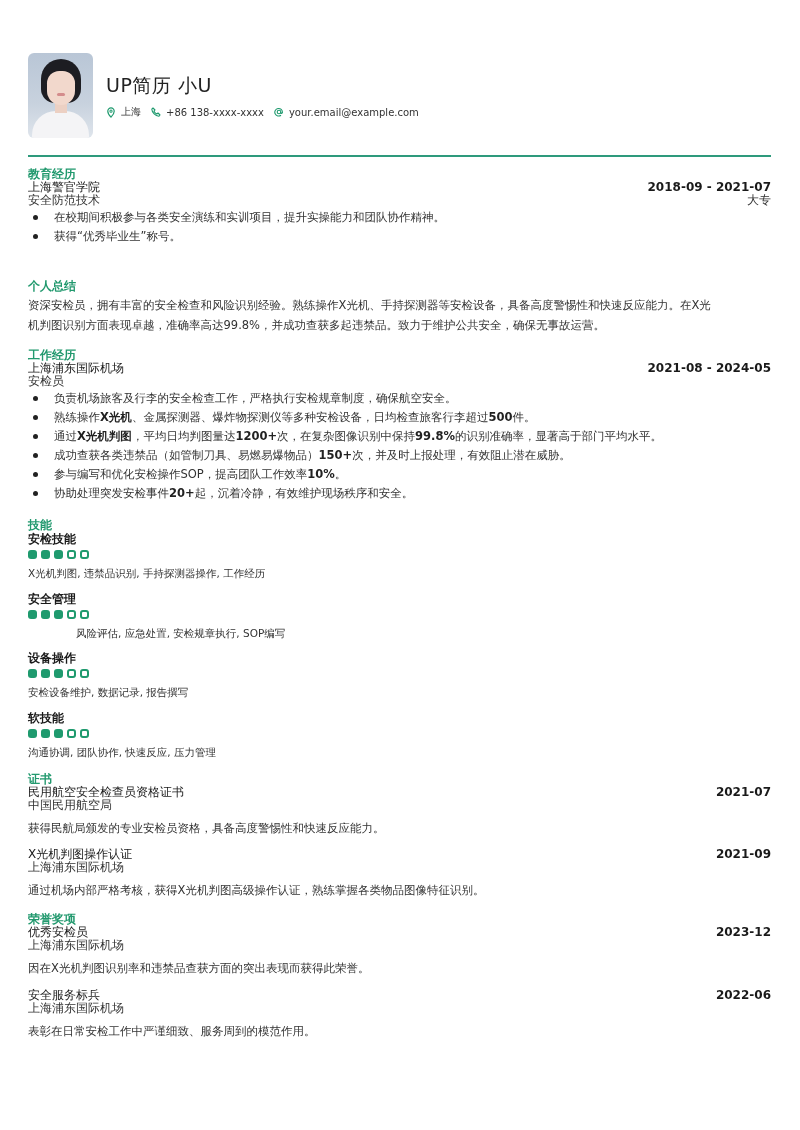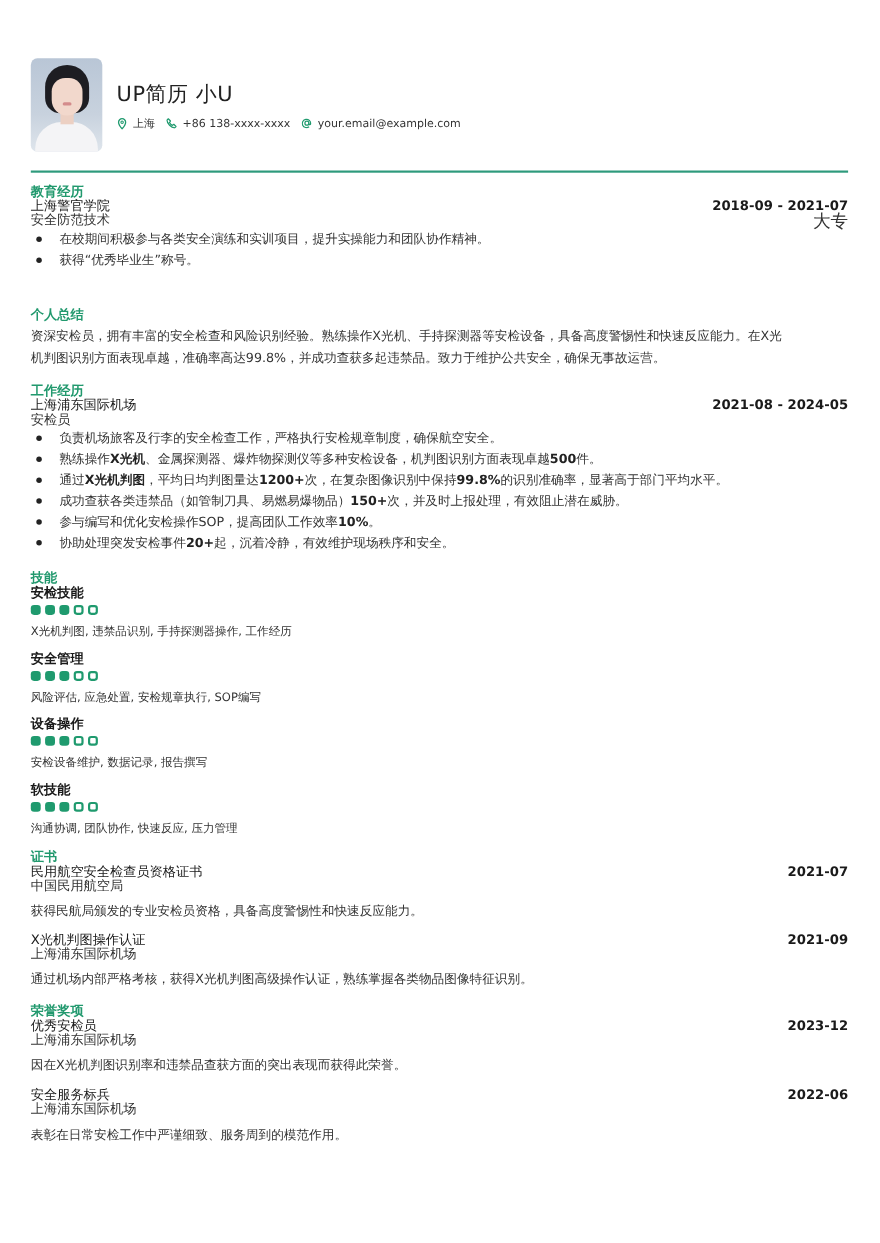--- a/index.html
+++ b/index.html
@@ -25,21 +25,21 @@
   }
   .contacts { position: absolute; left: 78px; top: 52px; font-size: 10px; color: #333; display: flex; align-items: center; }
   .contact-item { display: flex; align-items: center; margin-right: 10px; }
   .contact-item svg { margin-right: 5px; }
   .divider { position: absolute; left: 0; top: 155px; width: 743px; height: 1.5px; background: #2e9a7c; }
 
   .section-title { position: absolute; left: 0; font-size: 12px; color: #22996e; font-weight: bold; line-height: 13px; }
   .entry-title { position: absolute; left: 0; font-size: 12px; font-weight: normal; color: #1a1a1a; line-height: 13px; }
   .entry-sub { position: absolute; left: 0; font-size: 12px; color: #333; line-height: 13px; }
   .entry-date { position: absolute; right: 0; font-size: 12px; font-weight: bold; color: #1a1a1a; line-height: 13px; text-align: right; }
-  .entry-degree { position: absolute; right: 0; font-size: 16px; color: #333; line-height: 13px; text-align: center; }
+  .entry-degree { position: absolute; right: 0; font-size: 12px; color: #333; line-height: 13px; text-align: center; }
   .bullets { position: absolute; left: 0; width: 743px; margin: 0; padding: 0; list-style: none; }
   .bullets li { position: relative; padding-left: 26px; font-size: 11.5px; line-height: 19px; color: #333; white-space: nowrap; }
   .bullets li::before { content: ""; position: absolute; left: 5px; top: 7px; width: 5px; height: 5px; border-radius: 50%; background: #222; }
   .bullets b { font-weight: bold; color: #222; }
   .para { position: absolute; left: 0; width: 743px; font-size: 11.5px; line-height: 20px; color: #333; }
   .skill-name { position: absolute; left: 0; font-size: 12px; font-weight: bold; color: #1a1a1a; }
   .skill-dots { position: absolute; left: 0; display: flex; }
   .dot { width: 9px; height: 9px; border-radius: 3px; margin-right: 4px; box-sizing: border-box; }
   .dot.on { background: #1f9a6e; }
   .dot.off { background: #fff; border: 2px solid #1f9a6e; }
@@ -98,21 +98,21 @@
   <div class="section-title" style="top:280px">个人总结</div>
   <div class="para" style="top:295px">资深安检员，拥有丰富的安全检查和风险识别经验。熟练操作X光机、手持探测器等安检设备，具备高度警惕性和快速反应能力。在X光</div>
   <div class="para" style="top:315px">机判图识别方面表现卓越，准确率高达99.8%，并成功查获多起违禁品。致力于维护公共安全，确保无事故运营。</div>
 
   <div class="section-title" style="top:349px">工作经历</div>
   <div class="entry-title" style="top:362px">上海浦东国际机场</div>
   <div class="entry-sub" style="top:375px">安检员</div>
   <div class="entry-date" style="top:362px">2021-08 - 2024-05</div>
   <ul class="bullets" id="work-bullets" style="top:389px">
       <li><span>负责机场旅客及行李的安全检查工作，严格执行安检规章制度，确保航空安全。</span></li>
-      <li><span>熟练操作</span><b>X光机</b><span>、金属探测器、爆炸物探测仪等多种安检设备，机判图识别方面表现卓越</span><b>500</b><span>件。</span></li>
+      <li><span>熟练操作</span><b>X光机</b><span>、金属探测器、爆炸物探测仪等多种安检设备，日均检查旅客行李超过</span><b>500</b><span>件。</span></li>
       <li><span>通过</span><b>X光机判图</b><span>，平均日均判图量达</span><b>1200+</b><span>次，在复杂图像识别中保持</span><b>99.8%</b><span>的识别准确率，显著高于部门平均水平。</span></li>
       <li><span>成功查获各类违禁品（如管制刀具、易燃易爆物品）</span><b>150+</b><span>次，并及时上报处理，有效阻止潜在威胁。</span></li>
       <li><span>参与编写和优化安检操作SOP，提高团队工作效率</span><b>10%</b><span>。</span></li>
       <li><span>协助处理突发安检事件</span><b>20+</b><span>起，沉着冷静，有效维护现场秩序和安全。</span></li>
     </ul>
 
   <div class="section-title" style="top:519px">技能</div>
   <div id="skills-container">
       <div class="skill-name" style="top: 531px;">安检技能</div>
       <div class="skill-dots" style="top: 550px;">
@@ -124,21 +124,21 @@
       </div>
       <div class="skill-tags" style="top: 567px;">X光机判图, 违禁品识别, 手持探测器操作, 工作经历</div>
       <div class="skill-name" style="top: 591px;">安全管理</div>
       <div class="skill-dots" style="top: 610px;">
         <span class="dot on"></span>
         <span class="dot on"></span>
         <span class="dot on"></span>
         <span class="dot off"></span>
         <span class="dot off"></span>
       </div>
-      <div class="skill-tags" style="top: 627px;">风险评估, 应急处置, 安检规章执行, SOP编写</div>
+      <div class="skill-tags" style="top: 627px; margin-left: 48px;">风险评估, 应急处置, 安检规章执行, SOP编写</div>
       <div class="skill-name" style="top: 650px;">设备操作</div>
       <div class="skill-dots" style="top: 669px;">
         <span class="dot on"></span>
         <span class="dot on"></span>
         <span class="dot on"></span>
         <span class="dot off"></span>
         <span class="dot off"></span>
       </div>
       <div class="skill-tags" style="top: 686px;">安检设备维护, 数据记录, 报告撰写</div>
       <div class="skill-name" style="top: 710px;">软技能</div>

